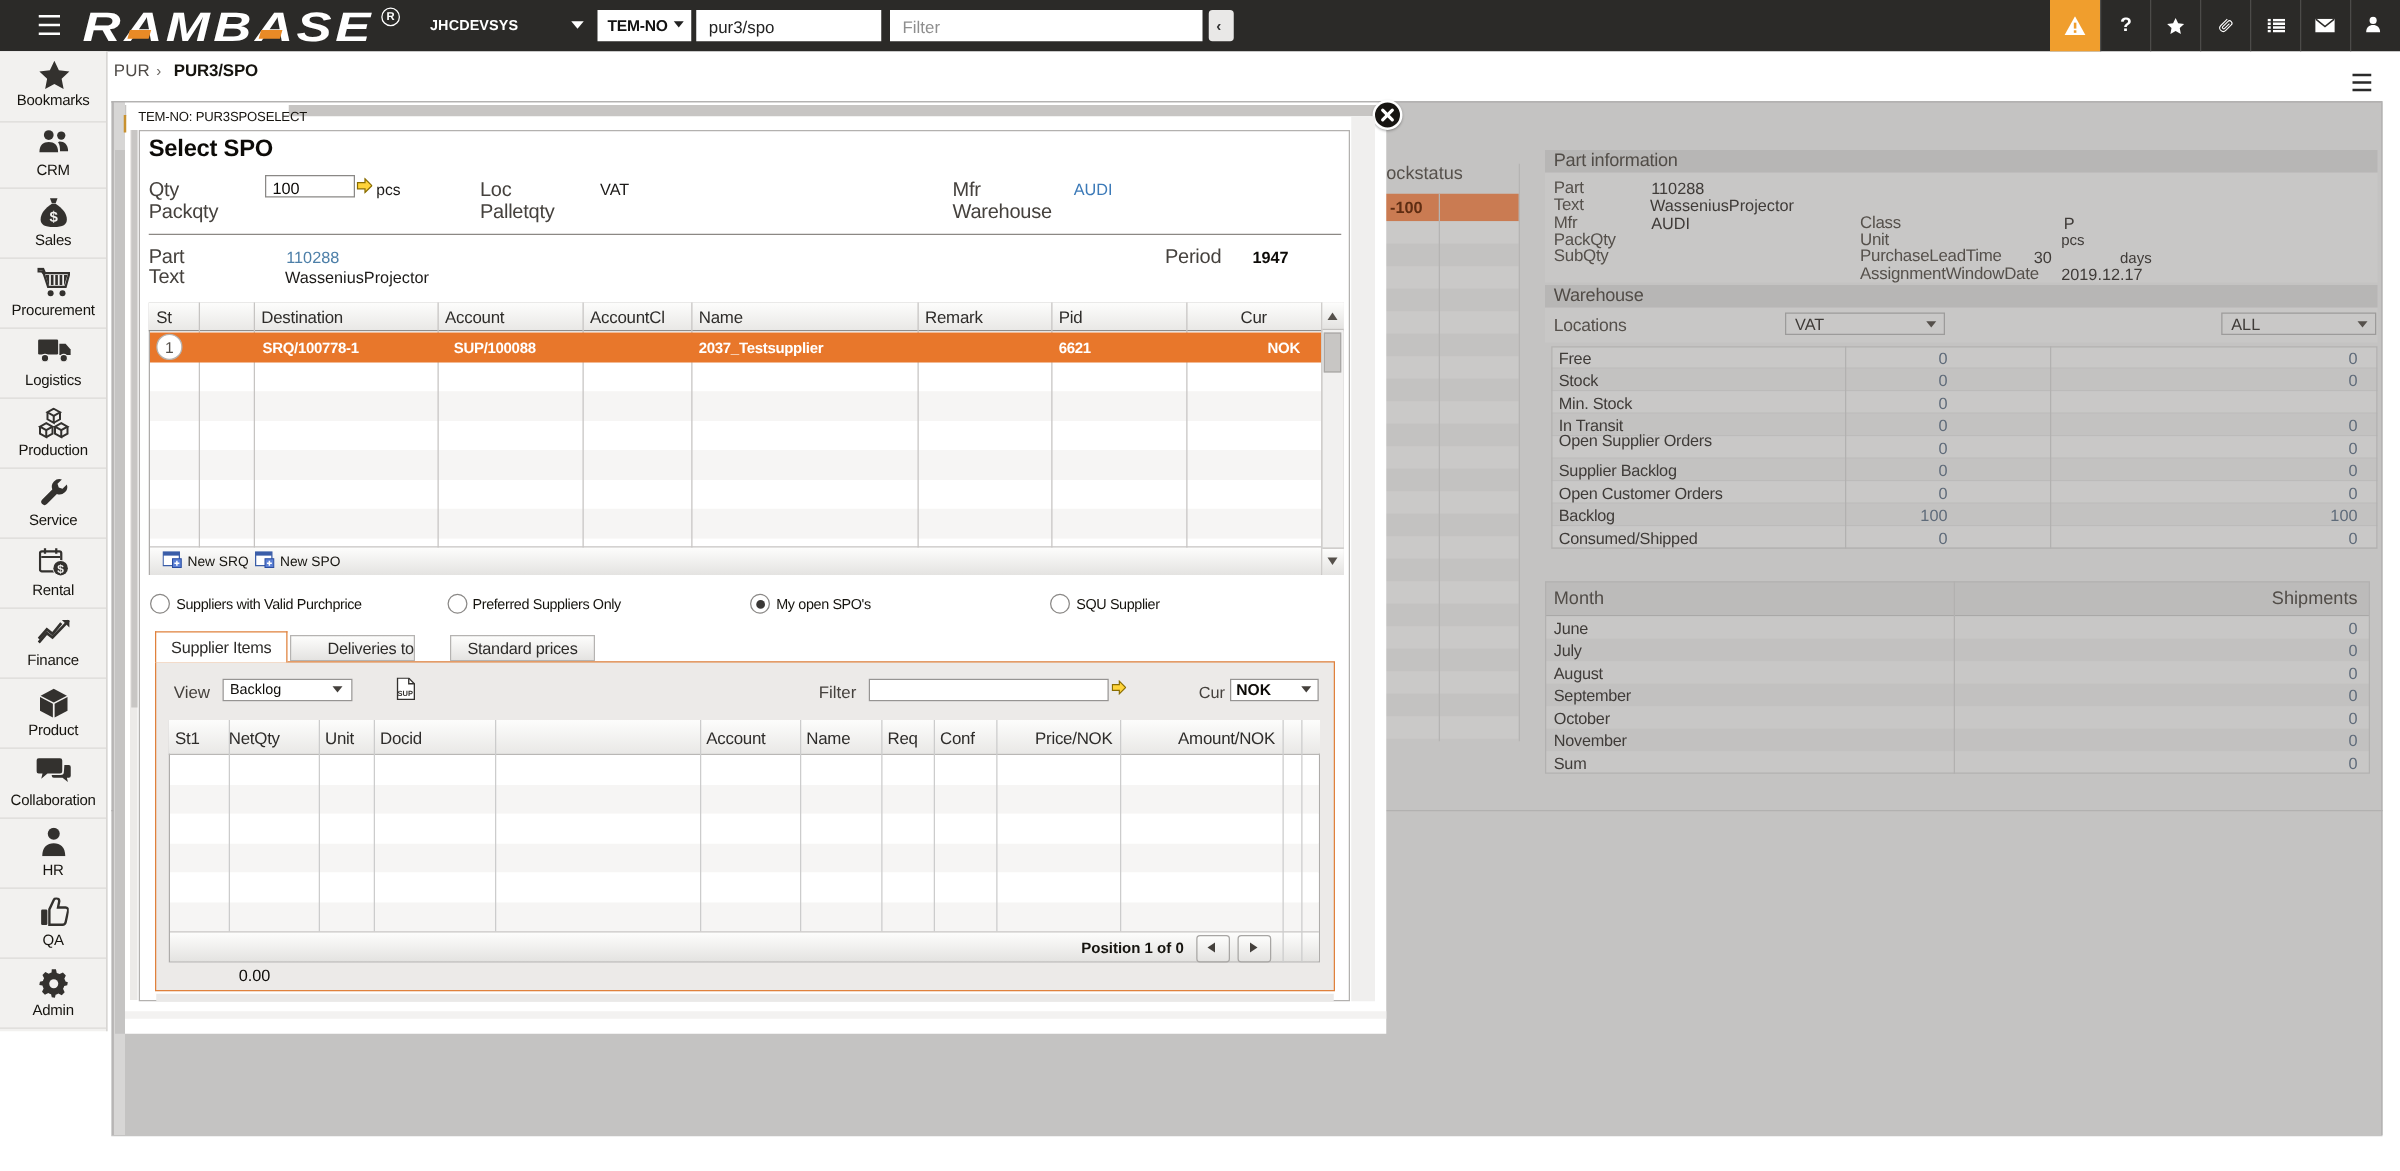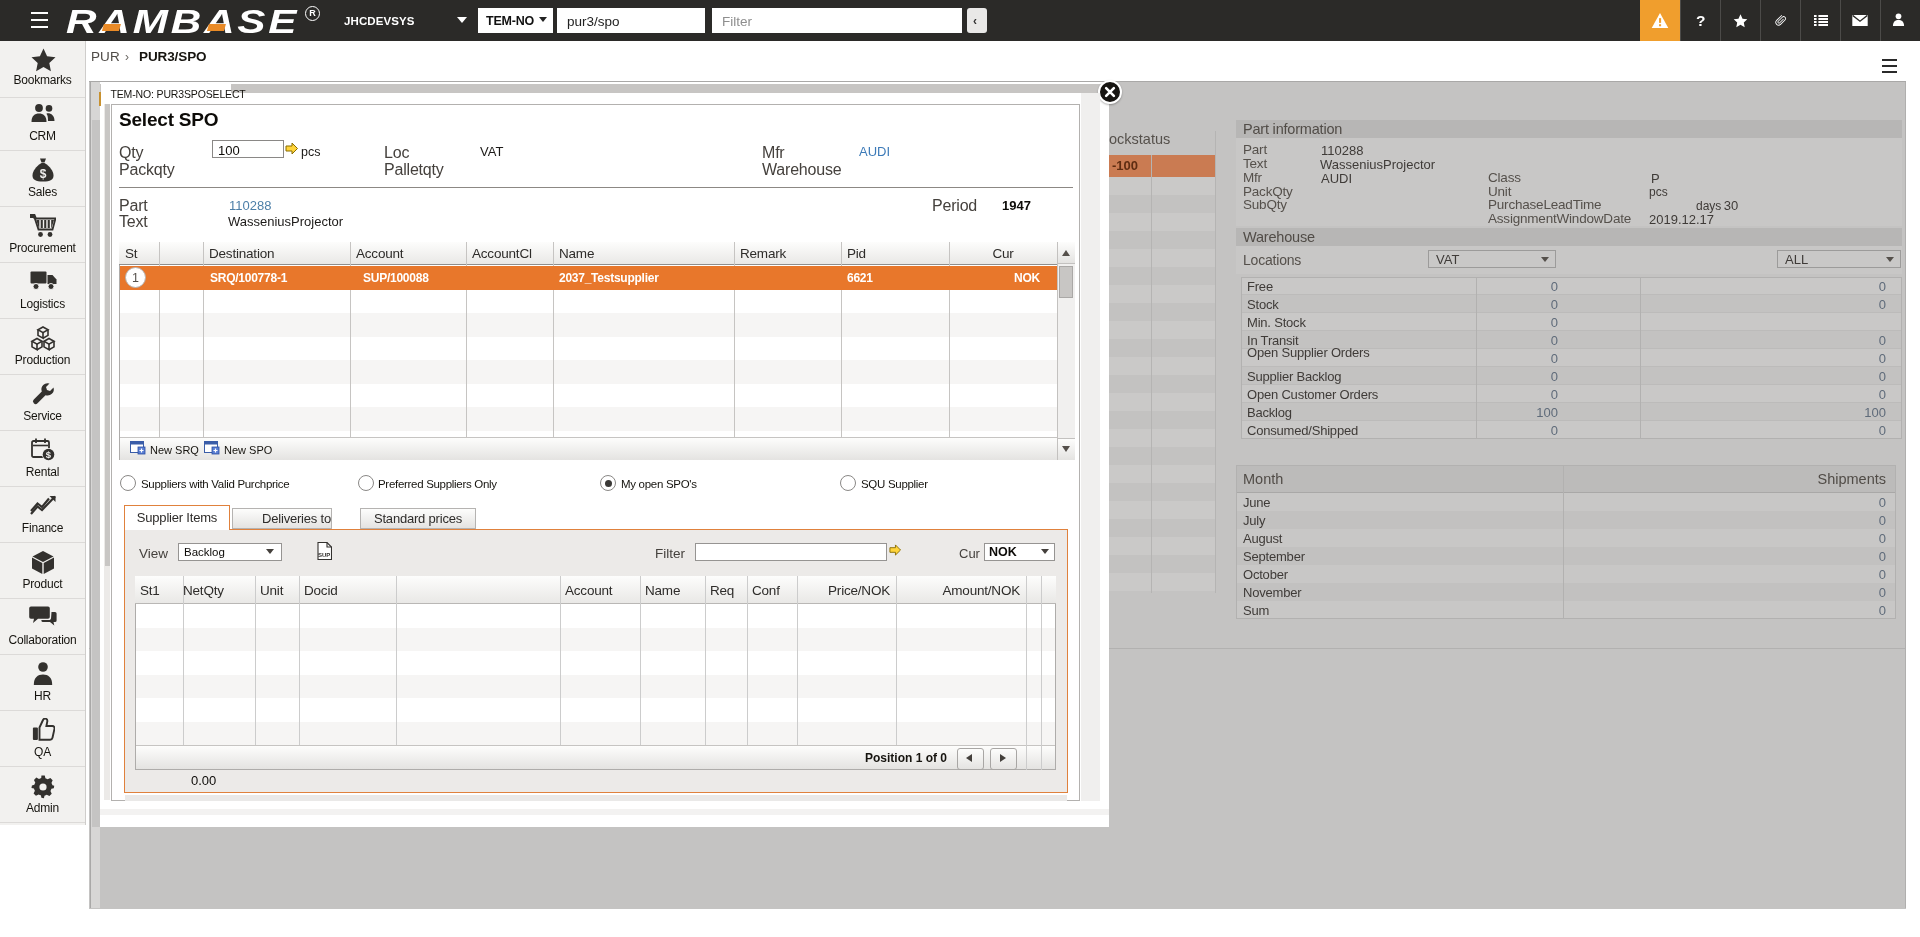--- a/index.html
+++ b/index.html
@@ -287,21 +287,21 @@
 <div class="pval" style="left:1320px;top:157px">WasseniusProjector</div>
 <div class="prow" style="left:1243px;top:170px">Mfr</div>
 <div class="pval mutval" style="left:1321px;top:171px">AUDI</div>
 <div class="prow" style="left:1243px;top:184px">PackQty</div>
 <div class="prow" style="left:1243px;top:197px">SubQty</div>
 <div class="prow" style="left:1488px;top:170px">Class</div>
 <div class="pval" style="left:1651px;top:171px">P</div>
 <div class="prow" style="left:1488px;top:184px">Unit</div>
 <div class="pval" style="left:1649px;top:185px;font-size:12px">pcs</div>
 <div class="prow" style="left:1488px;top:197px">PurchaseLeadTime</div>
-<div class="pval" style="left:1706px;top:198px;width:50px;text-align:center">30</div>
+<div class="pval" style="left:1627px;top:198px;width:50px;text-align:left">30</div>
 <div class="pval" style="left:1696px;top:199px;font-size:12px">days</div>
 <div class="prow" style="left:1488px;top:211px">AssignmentWindowDate</div>
 <div class="pval" style="left:1649px;top:212px">2019.12.17</div>
 
 <div class="sechdr" style="top:228px">Warehouse</div>
 <div class="prow" style="left:1243px;top:252px;font-size:14px">Locations</div>
 <div class="abs" style="left:1428px;top:250px;width:128px;height:18px;background:#c9c8c7;border:1px solid #9c9b9a;box-sizing:border-box"></div>
 <div class="abs" style="left:1436px;top:252px;font-size:13px;color:#3f3b38">VAT</div>
 <div class="abs" style="left:1541px;top:257px;width:0;height:0;border-left:4px solid transparent;border-right:4px solid transparent;border-top:5px solid #55504b"></div>
 <div class="abs" style="left:1777px;top:250px;width:124px;height:18px;background:#c9c8c7;border:1px solid #9c9b9a;box-sizing:border-box"></div>

